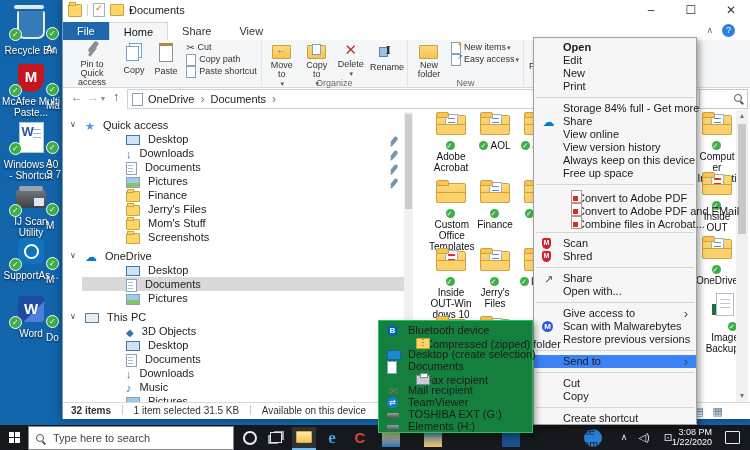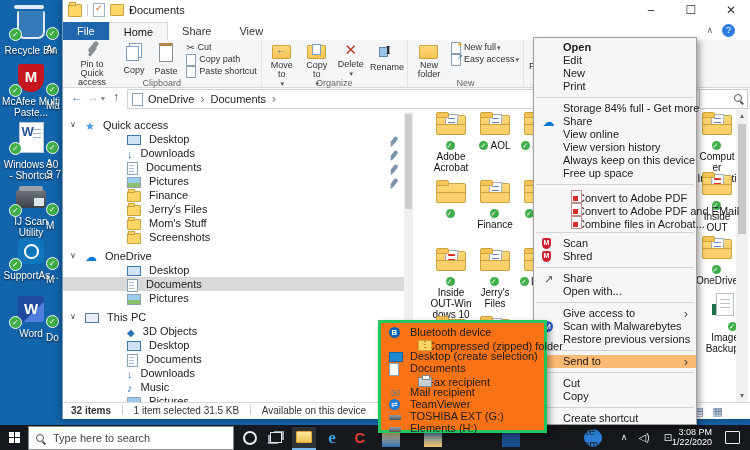--- a/index.html
+++ b/index.html
@@ -108,21 +108,21 @@
   
   #main{position:absolute;top:110px;left:0;right:0;bottom:17px;overflow:hidden;}
   
   #tree{position:absolute;left:0;top:8px;width:341px;}
   .ti{position:relative;height:14px;line-height:14px;font-size:11px;color:#222;white-space:nowrap;}
   .ti.gap{margin-top:5px;}
   .ti.sel{background:#d9d9d9;}
   .ti .tchev{visibility:hidden;position:absolute;left:7px;top:0;color:#444;font-size:8px;}
   .ti.chev .tchev{visibility:visible;}
   .ti .tic{margin:0 5px 0 0;vertical-align:middle;}
-  .ti.lvl1{padding-left:22px;}.ti.lvl2{padding-left:64px;}
+  .ti.lvl1{padding-left:22px;}.ti.lvl2{padding-left:44px;margin-left:19px;}
   .ti .tpin{visibility:hidden;position:absolute;right:10px;top:4px;width:2px;height:7px;background:#7a93ad;transform:rotate(40deg);box-shadow:-1px -3px 0 1px #7a93ad;}
   .ti.pin .tpin{visibility:visible;}
   [data-name="quick-access-star-icon"]::before{content:"★";color:#4a9ce8;font-size:11px;}
   [data-name="desktop-mini-icon"]{width:12px;height:8px;background:#cfe3f5;border:1px solid #3c79ad;}
   [data-name="downloads-mini-icon"]::before{content:"↓";color:#2f74b5;font-weight:bold;font-size:11px;}
   [data-name="documents-mini-icon"]{width:9px;height:11px;background:#fff;border:1px solid #8aa0b5;
     background-image:repeating-linear-gradient(#a8bed4 0 1px,transparent 1px 3px);background-size:5px 7px;background-position:1px 2px;background-repeat:no-repeat;}
   [data-name="pictures-mini-icon"]{width:12px;height:9px;border:1px solid #8aa0b5;background:linear-gradient(180deg,#9ccbf0 55%,#8cc06a 55%);}
   [data-name="folder-mini-icon"]{width:12px;height:9px;background:#fdd567;border:1px solid #caa23f;border-radius:1px;position:relative;}
   [data-name="folder-mini-icon"]::before{content:"";position:absolute;left:0;top:-3px;width:5px;height:2px;background:#fdd567;border:1px solid #caa23f;}
@@ -165,25 +165,25 @@
   #statusbar{position:absolute;left:0;right:0;bottom:0;height:16px;border-top:1px solid #d9d9d9;background:#fff;font-size:10px;color:#333;line-height:16px;}
   #statusbar .ssep{width:1px;height:10px;background:#ccc;margin:0 8px;vertical-align:-1px;}
   #statusbar .stext{margin-left:8px;font-weight:bold;}
   .viewtoggles{position:absolute;right:28px;top:0;color:#5a7a9a;font-size:11px;}
   .viewtoggles span{margin-left:6px;}
   
   #ctxmenu{position:absolute;left:533px;top:37px;width:164px;height:388px;background:#f6f6f6;border:1px solid #a0a0a0;
     box-shadow:3px 3px 6px rgba(0,0,0,.35);z-index:9;padding-top:3px;box-sizing:border-box;}
   .mi{position:relative;height:13px;line-height:13px;padding-left:29px;font-size:11px;color:#1b1b1b;white-space:nowrap;}
   .mi.bold{font-weight:bold;}
-  .mi.hl{background:#fdba74;}
+  .mi.hl{background:#3b82f6;}
   .mi.has-sub::after{content:"›";position:absolute;right:8px;top:0;font-size:13px;color:#444;}
   .mi.sep{height:1px;background:#d4d4d4;margin:4px 2px;padding:0;}
   .mi-ic{position:absolute;left:8px;top:1px;width:13px;height:11px;text-align:center;}
-  #sendto{position:absolute;left:378px;top:320px;width:169px;height:113px;background:#f97316;border:3px solid #22c55e;
+  #sendto{position:absolute;left:378px;top:320px;width:155px;height:113px;background:#15803d;border:1px solid #22c55e;
     box-shadow:3px 3px 6px rgba(0,0,0,.35);z-index:10;padding-top:3px;box-sizing:border-box;}
   #sendto .mi{height:12px;line-height:12px;}
   [data-name="acrobat-icon"],[data-name="acrobat-mail-icon"],[data-name="acrobat-combine-icon"]{width:9px;height:11px;background:#fff;border:1px solid #c09090;position:relative;margin-top:0;}
   [data-name="acrobat-icon"]::before,[data-name="acrobat-mail-icon"]::before,[data-name="acrobat-combine-icon"]::before{content:"";position:absolute;left:1px;bottom:1px;width:5px;height:5px;background:#d93025;}
   [data-name="mcafee-shield-icon"]{width:9px;height:11px;background:#cf202f;border-radius:2px 2px 45% 45%;color:#fff;font-size:7px;font-weight:bold;line-height:10px;}
   [data-name="mcafee-shield-icon"]::before{content:"M";}
   [data-name="share-icon"]::before{content:"↗";color:#555;font-size:11px;}
   [data-name="malwarebytes-icon"]{width:11px;height:11px;background:#2a5bd7;border-radius:50%;color:#fff;font-size:8px;font-weight:bold;line-height:11px;}
   [data-name="malwarebytes-icon"]::before{content:"M";}
   [data-name="bluetooth-icon"]{width:11px;height:11px;background:#0063b1;border-radius:50%;color:#fff;font-size:8px;font-weight:bold;line-height:11px;}
@@ -342,21 +342,20 @@
         </span>
         <span class="rbig" data-name="paste-button" style="width:28px;">
           <span class="ric"><span data-name="paste-icon"></span></span>
           <span class="rlab">Paste</span>
         </span>
         <span class="rsmalls">
           <div class="rsmall" data-name="cut-button"><span class="sic" data-name="cut-icon"></span><span>Cut</span></div>
           <div class="rsmall" data-name="copy-path-button"><span class="sic" data-name="small-page-icon"></span><span>Copy path</span></div>
           <div class="rsmall" data-name="paste-shortcut-button"><span class="sic" data-name="small-page-icon"></span><span>Paste shortcut</span></div>
         </span>
-        <div class="rglabel" data-name="group-label-clipboard">Clipboard</div>
       </div>
       <div class="rgroup" data-name="ribbon-group-organize">
         <span class="rbig" data-name="move-to-button" style="width:30px;">
           <span class="ric"><span data-name="move-to-icon"></span></span>
           <span class="rlab"><span>Move to</span><span class="caret">▾</span></span>
         </span>
         <span class="rbig" data-name="copy-to-button" style="width:30px;">
           <span class="ric"><span data-name="copy-to-icon"></span></span>
           <span class="rlab"><span>Copy to</span><span class="caret">▾</span></span>
         </span>
@@ -369,21 +368,21 @@
           <span class="rlab">Rename</span>
         </span>
         <div class="rglabel" data-name="group-label-organize">Organize</div>
       </div>
       <div class="rgroup" data-name="ribbon-group-new">
         <span class="rbig" data-name="new-folder-button" style="width:32px;">
           <span class="ric"><span data-name="new-folder-icon"></span></span>
           <span class="rlab">New folder</span>
         </span>
         <span class="rsmalls">
-          <div class="rsmall" data-name="new-item-button"><span class="sic" data-name="new-item-icon"></span><span>New full</span><span class="caret">▾</span></div>
+          <div class="rsmall" data-name="new-item-button"><span class="sic" data-name="new-item-icon"></span><span>New items</span><span class="caret">▾</span></div>
           <div class="rsmall" data-name="easy-access-button"><span class="sic" data-name="easy-access-icon"></span><span>Easy access</span><span class="caret">▾</span></div>
         </span>
         <div class="rglabel" data-name="group-label-new">New</div>
       </div>
       <div class="rgroup" data-name="ribbon-group-open">
         <span class="rbig" data-name="properties-button" style="width:40px;">
           <span class="ric"><span data-name="properties-icon"></span></span>
           <span class="rlab"><span>Properties</span><span class="caret">▾</span></span>
         </span>
         <span class="rsmalls">
@@ -570,21 +569,21 @@
 
       <div class="fcol c1" data-name="file-grid-column">
 
           <div class="fitem docs" data-name="file-item">
             <span class="ficon" data-name="folder-icon"><i class="paper"></i><i class="front"></i></span>
             <div class="flabel"><i class="sync-check" data-name="synced-check-icon"></i><span>Adobe Acrobat</span></div>
           </div>
 
           <div class="fitem plain" data-name="file-item">
             <span class="ficon" data-name="folder-icon"><i class="front"></i></span>
-            <div class="flabel"><i class="sync-check" data-name="synced-check-icon"></i></div>
+            <div class="flabel"><i class="sync-check" data-name="synced-check-icon"></i><span>Custom Office Templates</span></div>
           </div>
 
           <div class="fitem docs red" data-name="file-item">
             <span class="ficon" data-name="folder-icon"><i class="paper"></i><i class="front"></i></span>
             <div class="flabel"><i class="sync-check" data-name="synced-check-icon"></i><span>Inside OUT-Win dows 10</span></div>
           </div>
 
           <div class="fitem plain nolabel" data-name="file-item">
             <span class="ficon" data-name="folder-icon"><i class="front"></i></span>
             <div class="flabel"><i class="sync-check" data-name="synced-check-icon"></i></div>

